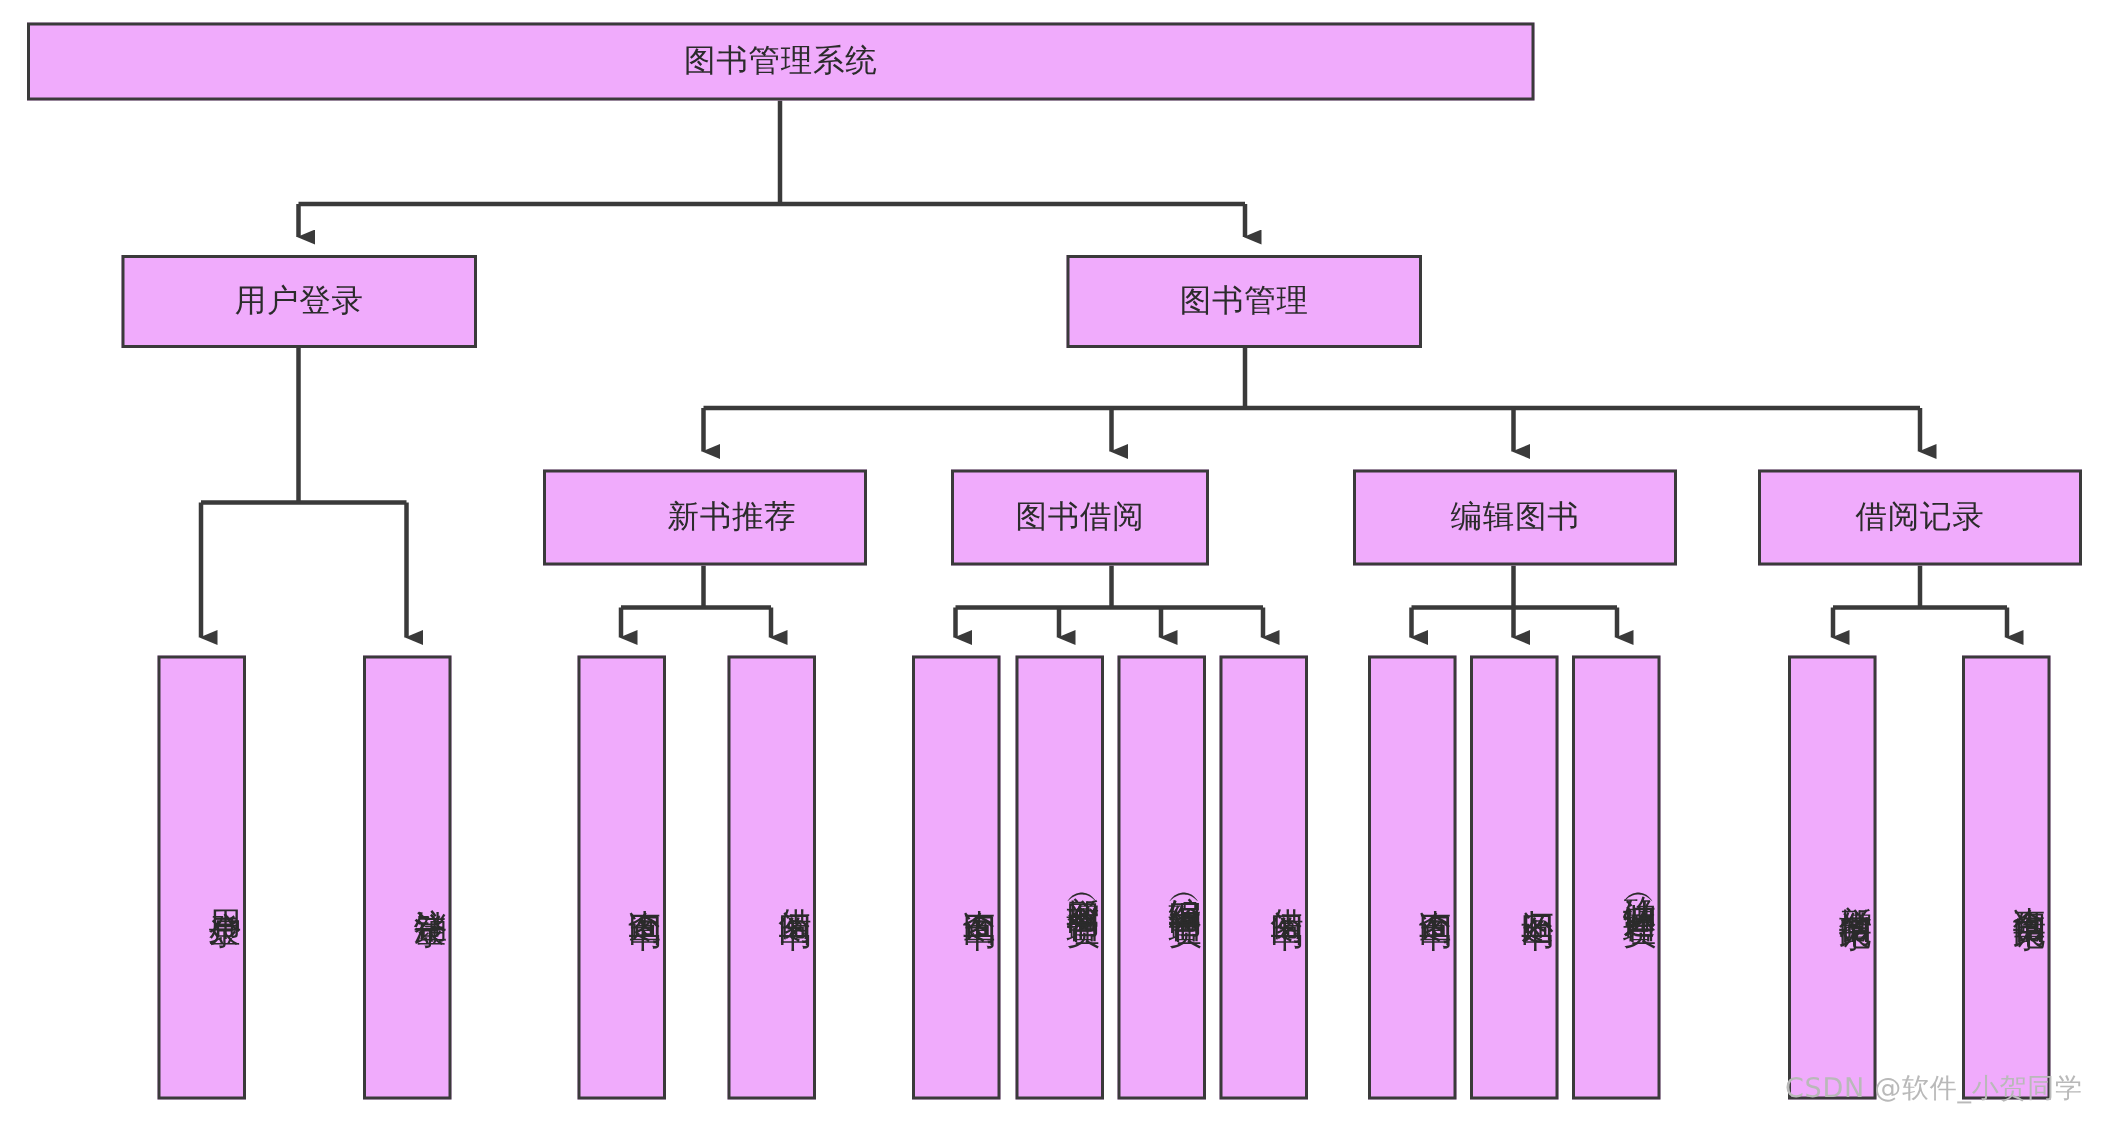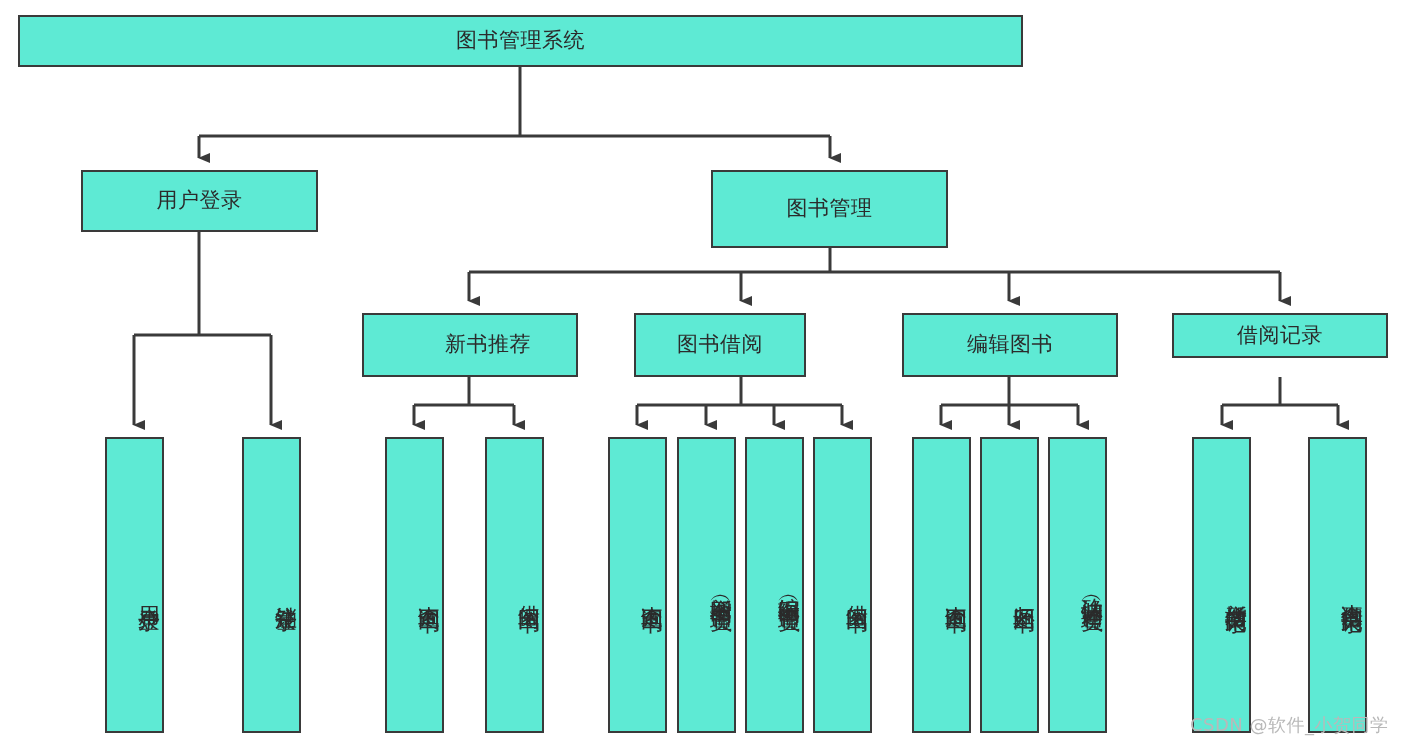--- a/index.html
+++ b/index.html
@@ -20,21 +20,21 @@
   #diagram-svg {
     position: absolute;
     top: 0;
     left: 0;
     width: 1405px;
     height: 747px;
   }
   .node-box {
     position: absolute;
     box-sizing: border-box;
-    background: #5eead4;
+    background: #f0abfc;
     border: 2px solid #3a3a3a;
     display: flex;
     align-items: center;
     justify-content: center;
     color: #2b2b2b;
   }
   .node-h {
     font-size: 21px;
     line-height: 1.1;
     letter-spacing: 0.5px;
@@ -128,26 +128,26 @@
       <line x1="1280" y1="377" x2="1280" y2="405"></line>
       <line x1="1222" y1="405" x2="1338" y2="405"></line>
       <line x1="1222" y1="405" x2="1222" y2="425" marker-end="url(#arrowhead)"></line>
       <line x1="1338" y1="405" x2="1338" y2="425" marker-end="url(#arrowhead)"></line>
     </g>
   </svg>
 
   <div class="node-box node-h" style="left:18px;  top:15px;  width:1005px; height:52px;">图书管理系统</div>
 
   <div class="node-box node-h" style="left:81px;  top:170px; width:237px; height:62px;">用户登录</div>
-  <div class="node-box node-h" style="left:711px; top:170px; width:237px; height:78px;">图书管理</div>
+  <div class="node-box node-h" style="left:711px; top:170px; width:237px; height:62px;">图书管理</div>
 
   <div class="node-box node-h" style="left:362px;  top:313px; width:216px; height:64px;padding-left:36px;">新书推荐</div>
   <div class="node-box node-h" style="left:634px;  top:313px; width:172px; height:64px;">图书借阅</div>
   <div class="node-box node-h" style="left:902px;  top:313px; width:216px; height:64px;">编辑图书</div>
-  <div class="node-box node-h" style="left:1172px; top:313px; width:216px; height:45px;">借阅记录</div>
+  <div class="node-box node-h" style="left:1172px; top:313px; width:216px; height:64px;">借阅记录</div>
 
   <div class="node-box node-v" style="left:105px; top:437px; width:59px; height:296px;">用户登录</div>
   <div class="node-box node-v" style="left:242px; top:437px; width:59px; height:296px;">注销登录</div>
 
   <div class="node-box node-v" style="left:385px; top:437px; width:59px; height:296px;">查询图书</div>
   <div class="node-box node-v" style="left:485px; top:437px; width:59px; height:296px;">借阅图书</div>
 
   <div class="node-box node-v" style="left:608px; top:437px; width:59px; height:296px;">查询图书</div>
   <div class="node-box node-v node-v-tall" style="left:677px; top:437px; width:59px; height:296px;">新增图书（管理员）</div>
   <div class="node-box node-v node-v-tall" style="left:745px; top:437px; width:59px; height:296px;">编辑图书（管理员）</div>

